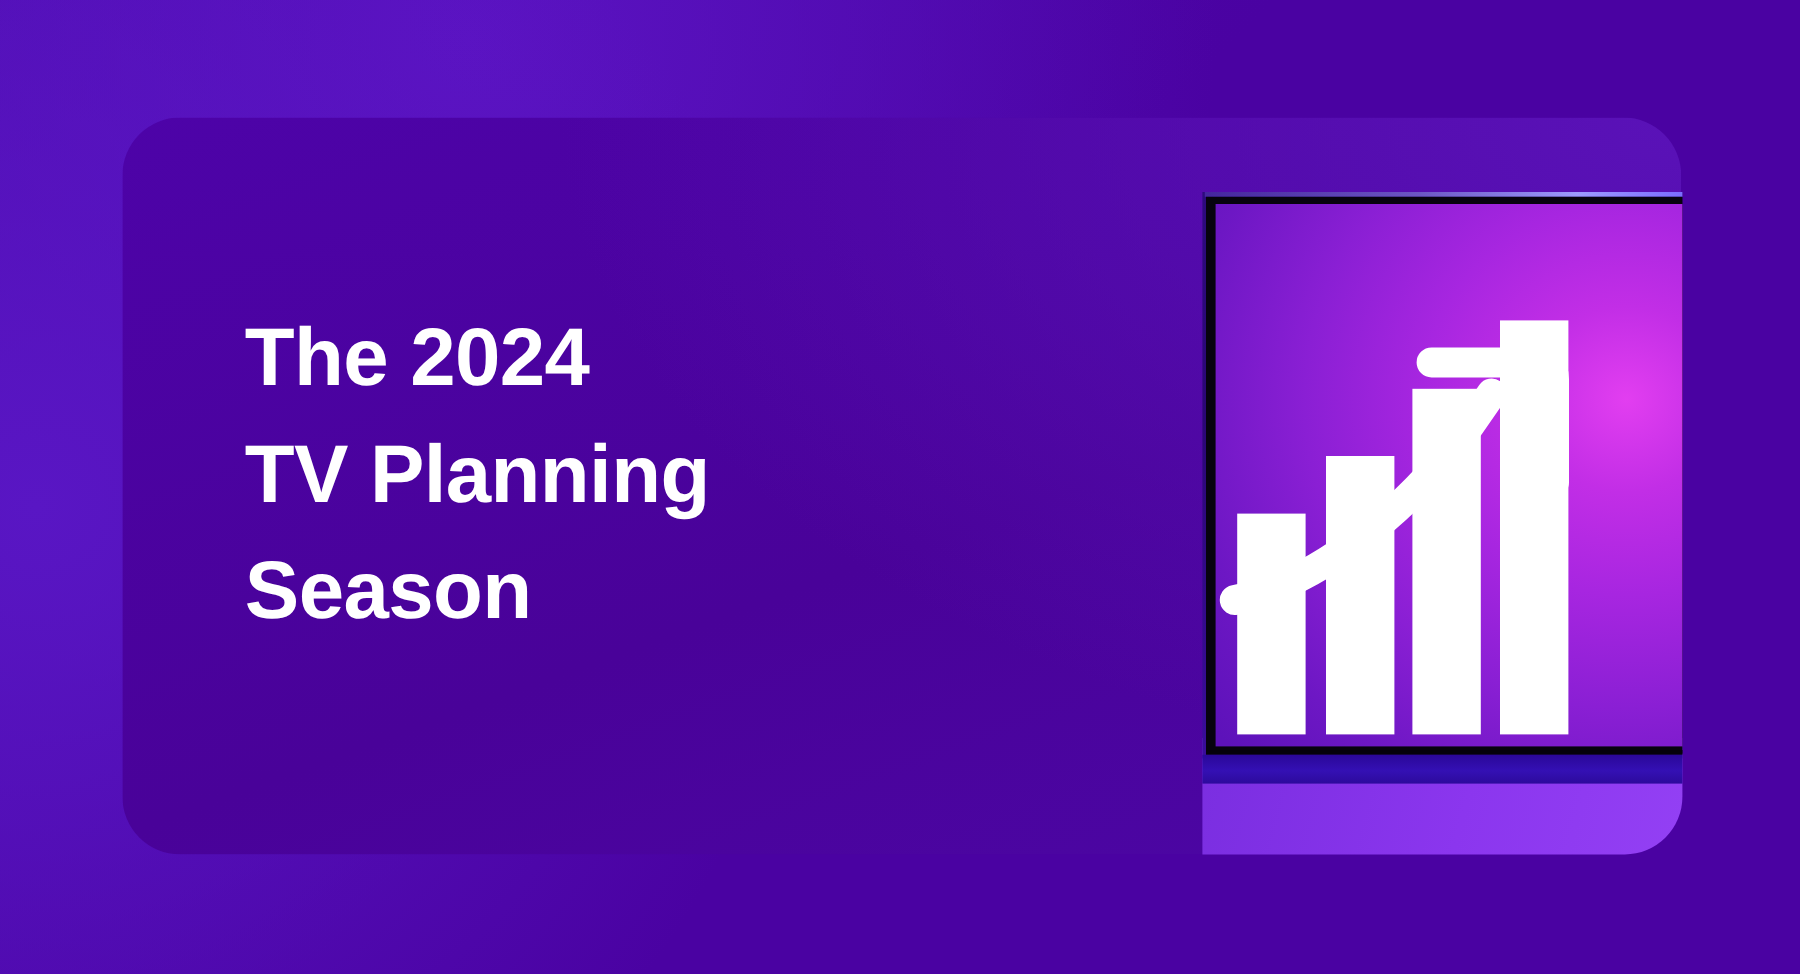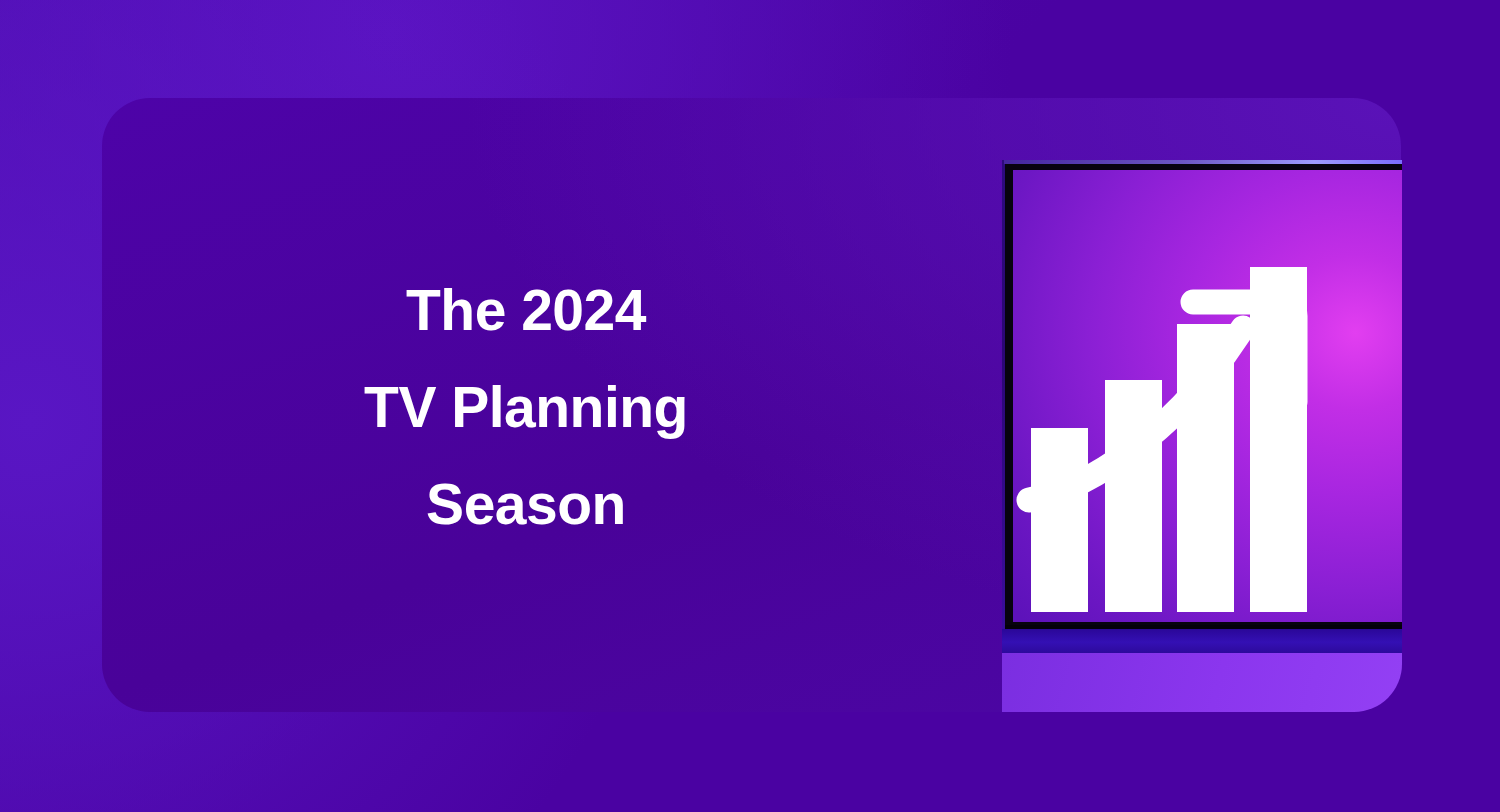--- a/index.html
+++ b/index.html
@@ -35,29 +35,28 @@
       radial-gradient(120% 150% at 100% 0%, #5a12b8 0%, rgba(90,18,184,0) 60%),
       linear-gradient(160deg, #4d03a8 0%, #490299 55%, #4c07a6 100%);
   }
 
   
   .headline {
     position: absolute;
     left: 200px;
     top: 246px;
     width: 620px;
-    margin: 16px;
+    margin: 4px;
     color: #ffffff;
     font-family: "Liberation Sans", sans-serif;
-    font-size: 57px;
+    font-size: 68px;
     line-height: 97px;
     font-weight: 700;
     letter-spacing: -0.5px;
     white-space: pre-line;
-    text-align: center;
   }
 
   
   .chart-graphic {
     position: absolute;
     left: 1002px;
     top: 160px;
     width: 400px;
     height: 552px;
   }

